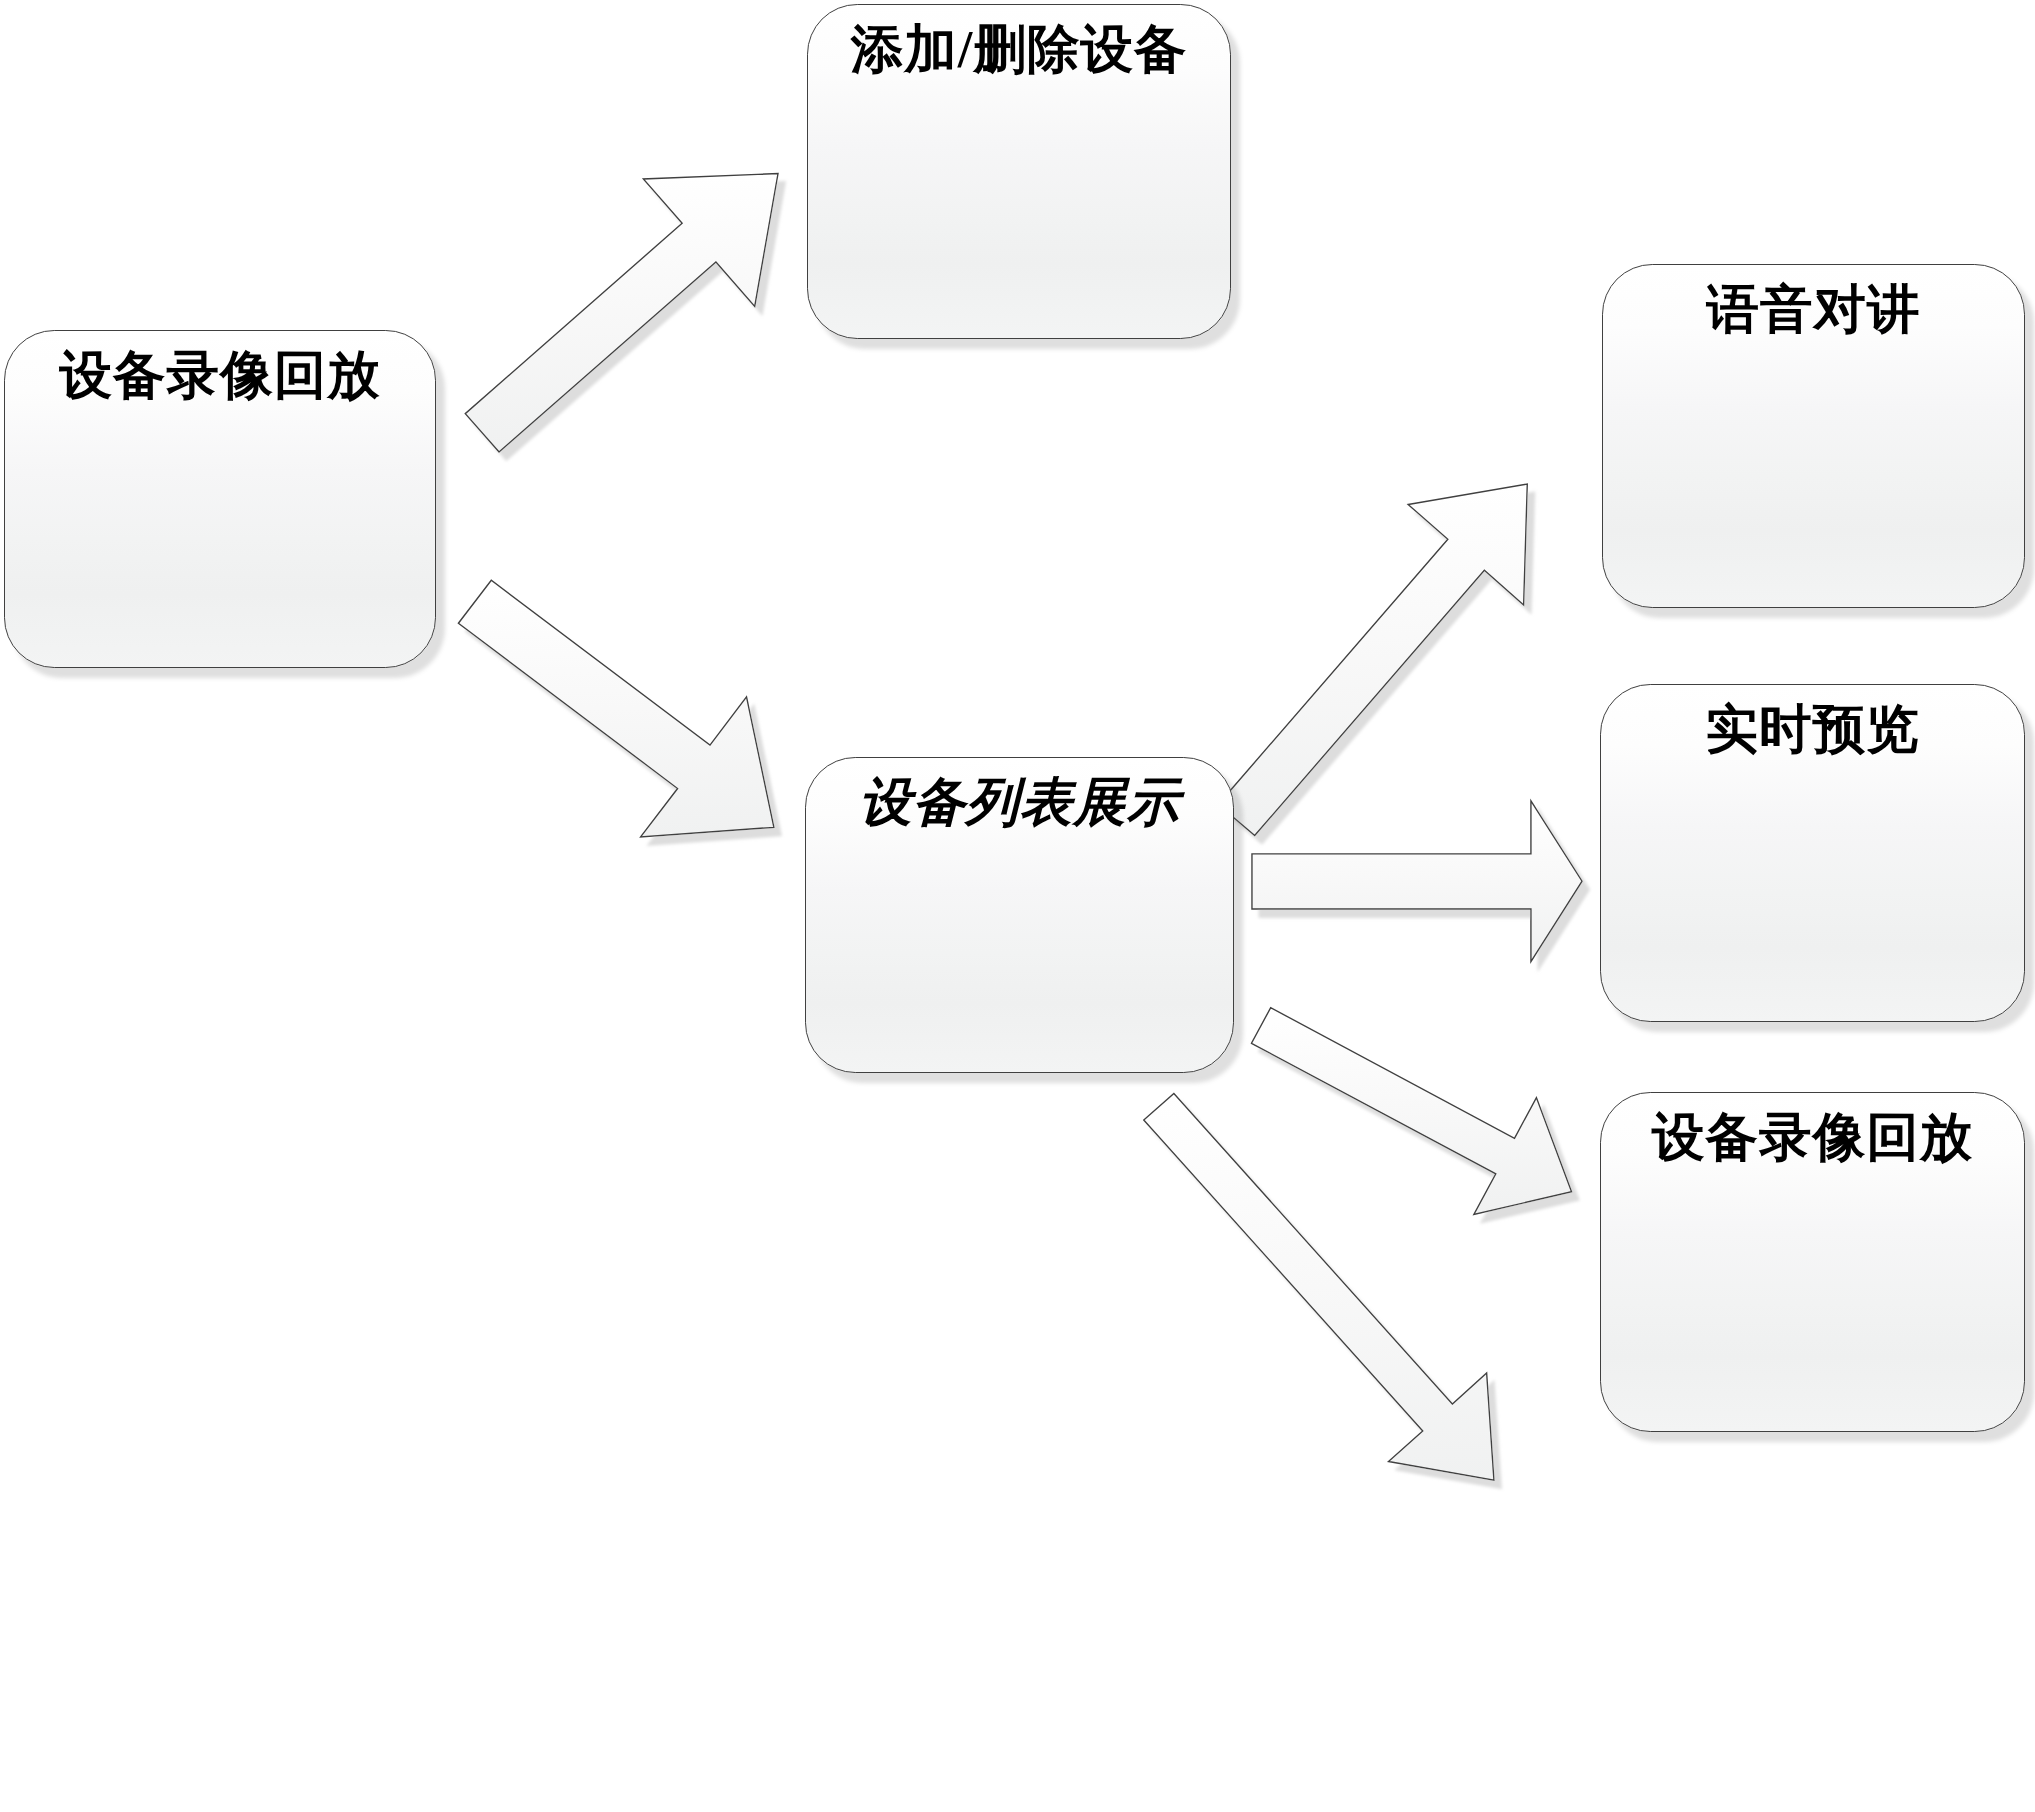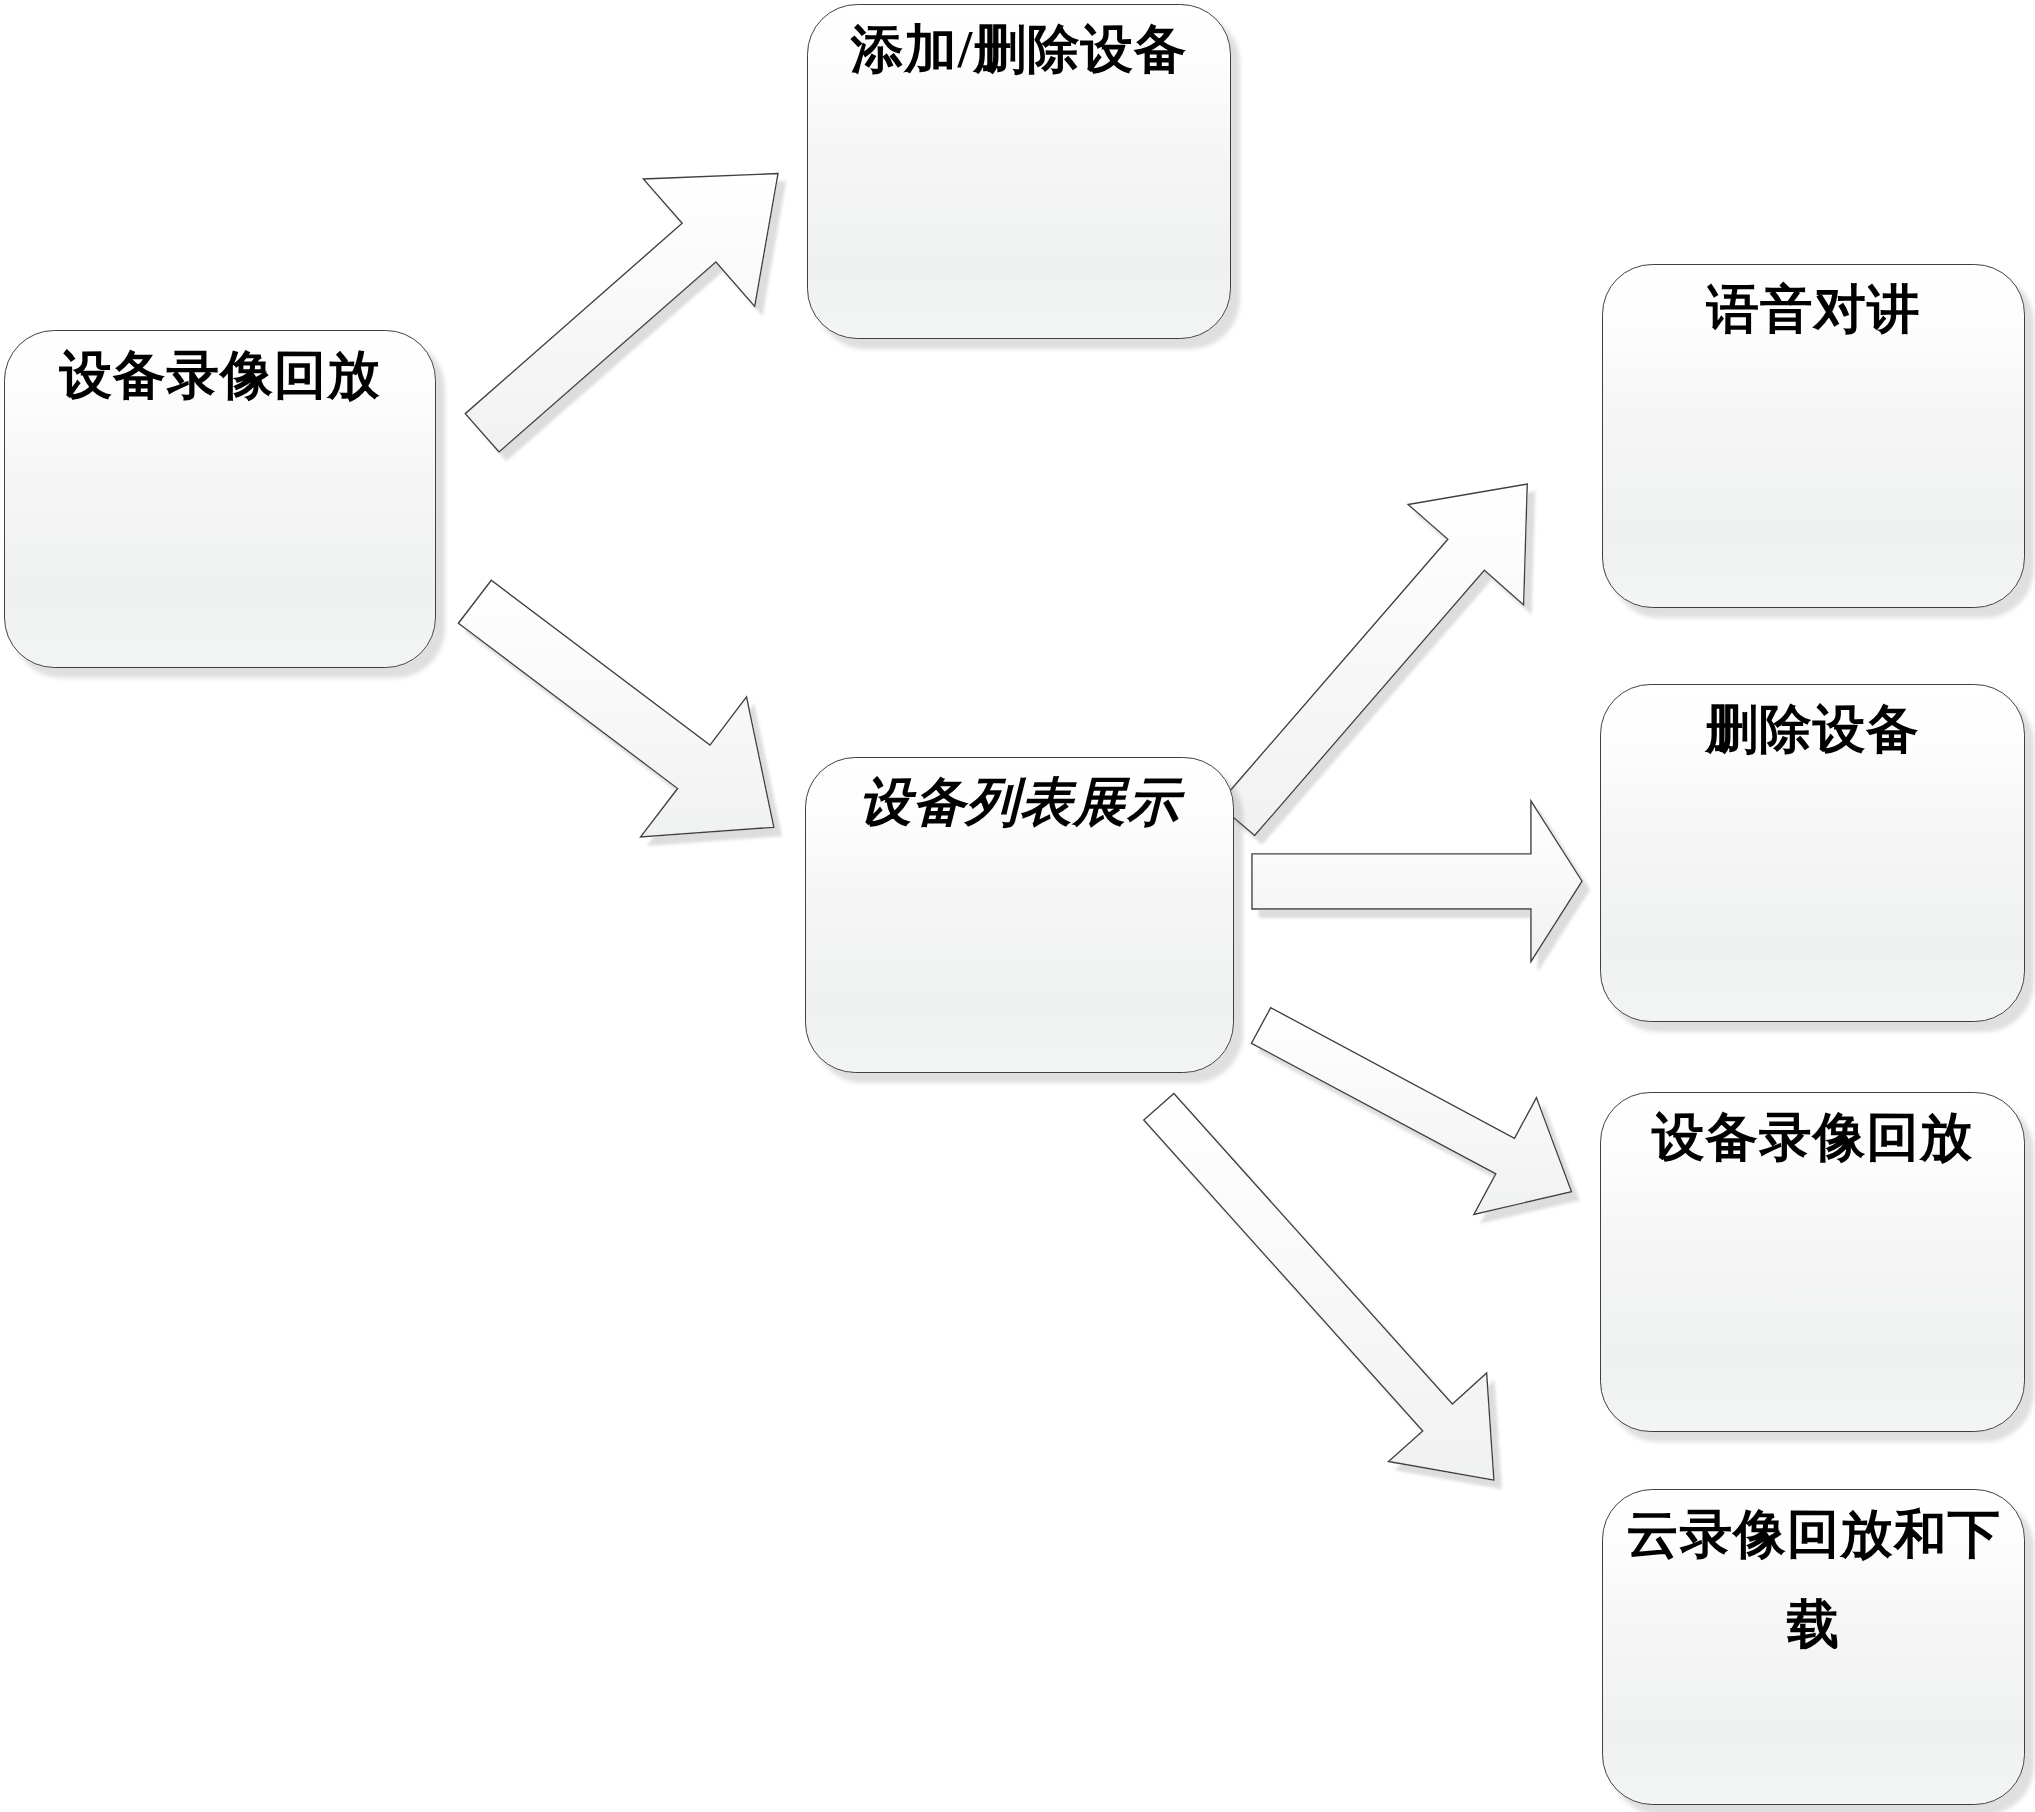--- a/index.html
+++ b/index.html
@@ -87,25 +87,22 @@
 
   <div class="node" style="left:39.56%; top:41.76%; width:21.09%; height:17.43%;font-style:italic;">
     <span class="node-label">设备列表展示</span>
   </div>
 
   <div class="node" style="left:78.71%; top:14.56%; width:20.82%; height:18.99%;">
     <span class="node-label">语音对讲</span>
   </div>
 
   <div class="node" style="left:78.64%; top:37.73%; width:20.87%; height:18.64%;">
-    <span class="node-label">删除设备</span>
+    <span class="node-label">实时预览</span>
   </div>
 
   <div class="node" style="left:78.64%; top:60.25%; width:20.87%; height:18.74%;">
     <span class="node-label">设备录像回放</span>
   </div>
 
-  <div class="node" style="left:78.71%; top:82.17%; width:20.82%; height:17.43%;">
-    <span class="node-label">云录像回放和下载</span>
-  </div>
 
 </div>
 
 
 </body></html>

